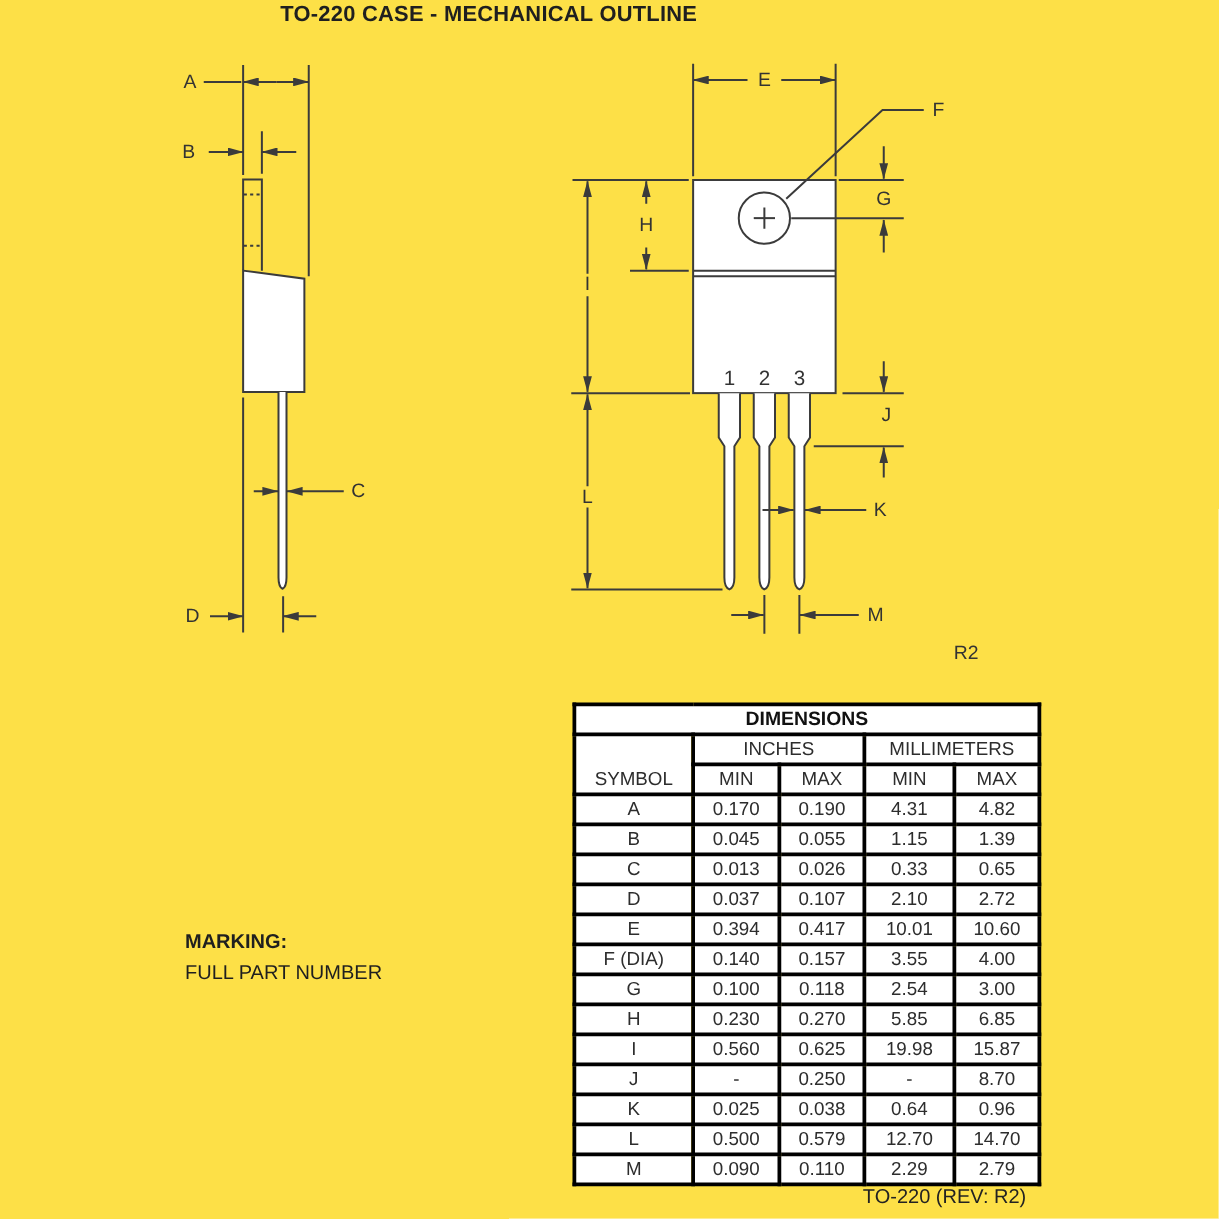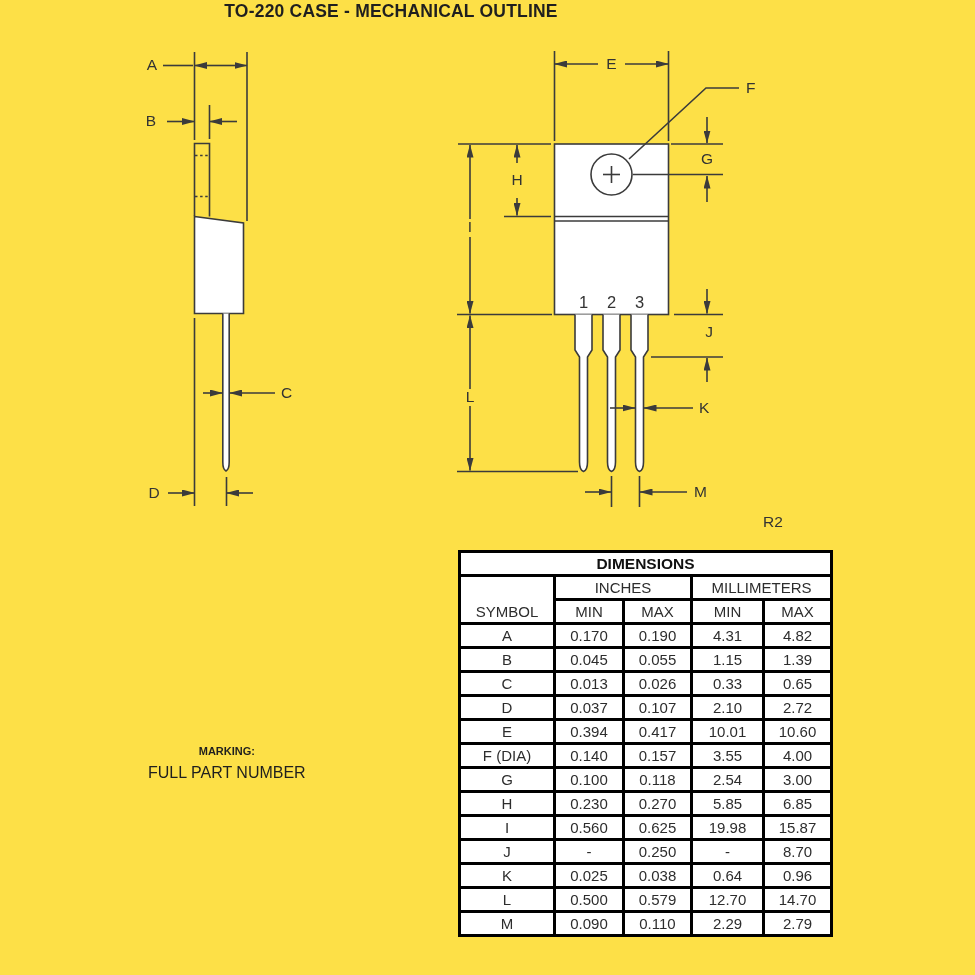--- a/index.html
+++ b/index.html
@@ -7,24 +7,24 @@
   #page{position:relative;width:975px;height:975px;background:#fde047;overflow:hidden;}
   #title{position:absolute;left:185px;top:1px;width:412px;text-align:center;
          font-size:17.5px;font-weight:bold;color:#1f1f1f;letter-spacing:.2px;}
   svg text{font-family:"Liberation Sans",sans-serif;font-size:15.5px;fill:#333;}
   svg .leadnum{font-size:16.5px;}
   
   #leadcode{position:absolute;left:148px;top:608px;}
   #leadcode .hd{font-size:16.5px;font-weight:bold;color:#1f1f1f;margin-bottom:8px;}
   #leadcode .it{font-size:15.5px;color:#2b2b2b;line-height:23px;}
   #marking{position:absolute;left:148px;top:745px;}
-  #marking .hd{font-size:11px;font-weight:bold;color:#1f1f1f;text-align:center;}
+  #marking .hd{font-size:16px;font-weight:bold;color:#1f1f1f;}
   #marking .val{font-size:16px;font-weight:normal;color:#1f1f1f;margin-top:7px;}
   
-  #dimtable{position:absolute;left:458px;top:550px;border-collapse:collapse;
+  #dimtable{position:absolute;left:458px;top:562px;border-collapse:collapse;
             table-layout:fixed;width:372px;}
   #dimtable th,#dimtable td{border:3px solid #000;text-align:center;vertical-align:middle;
             padding:0;height:21px;font-size:15px;font-weight:normal;color:#2d2d2d;
             background:#fff;overflow:hidden;white-space:nowrap;}
   #dimtable .ttl{font-weight:bold;font-size:15.5px;color:#111;}
   #dimtable .symhd{vertical-align:bottom;padding-bottom:2px;margin-top:10px;}
   #caption{position:absolute;left:458px;top:949px;width:363px;text-align:right;
            font-size:16px;color:#222;}
 </style>
 </head>
@@ -264,14 +264,15 @@
       <tr>
         <th>M</th>
         <td>0.090</td>
         <td>0.110</td>
         <td>2.29</td>
         <td>2.79</td>
       </tr>
     </tbody>
   </table>
 
+  <div id="caption">TO-220 (REV: R2)</div>
 
 </div>
 
 </body></html>

